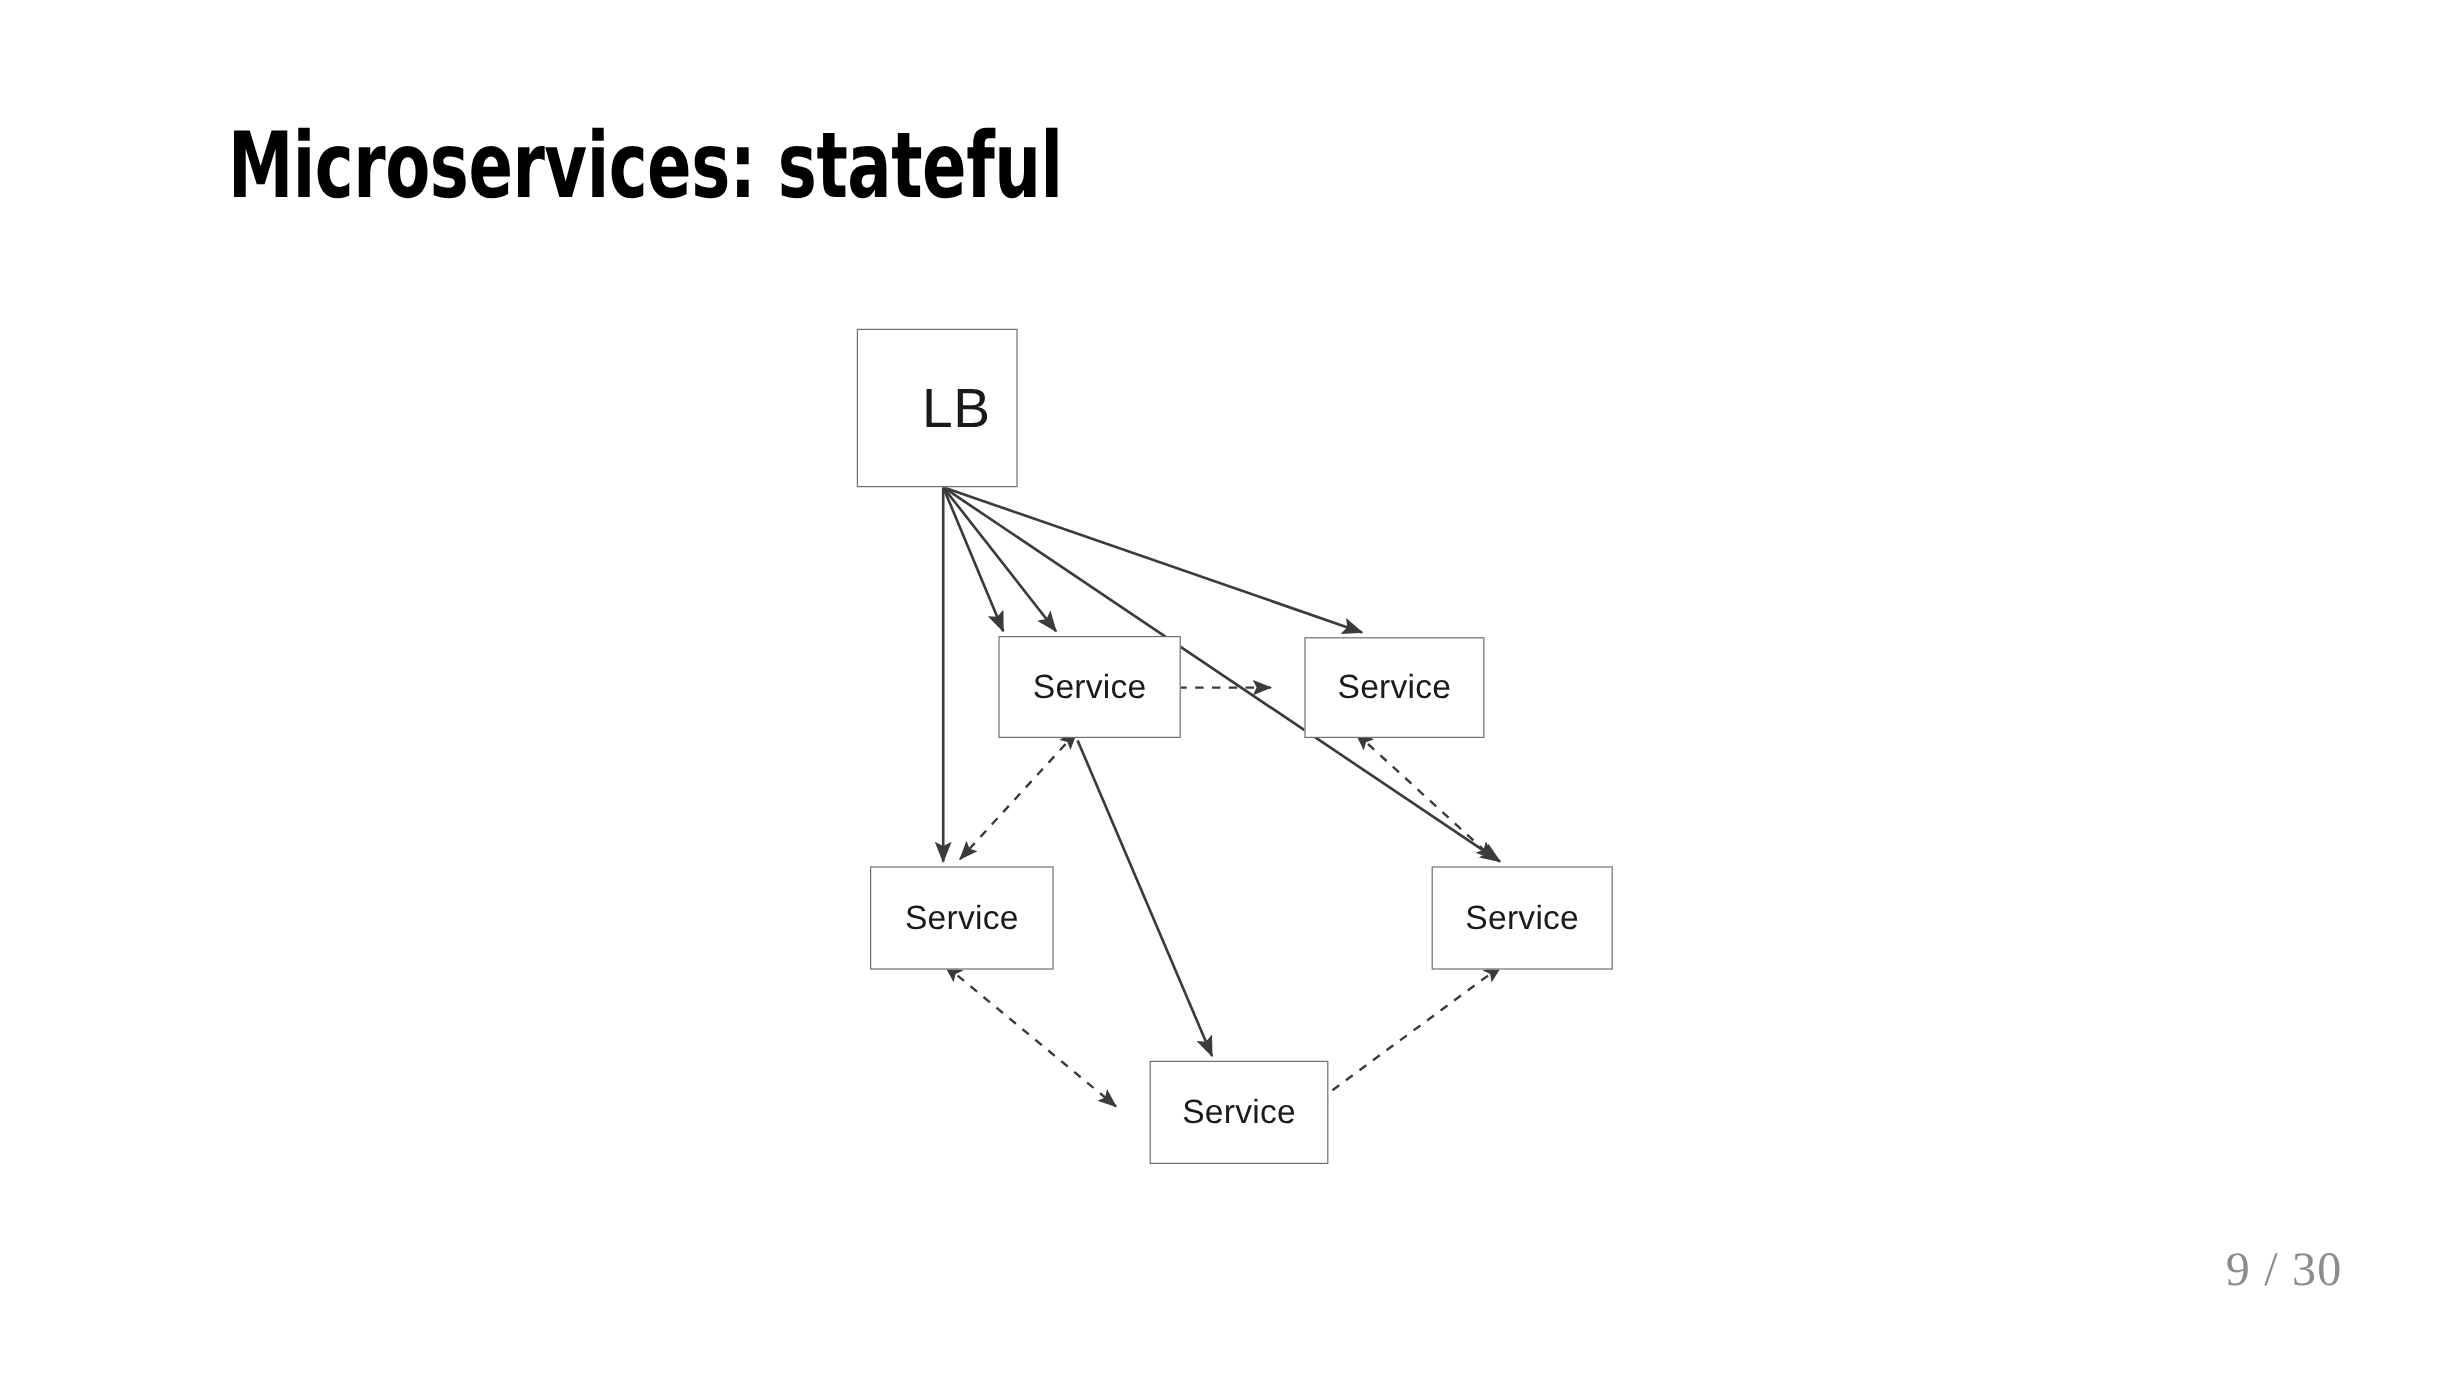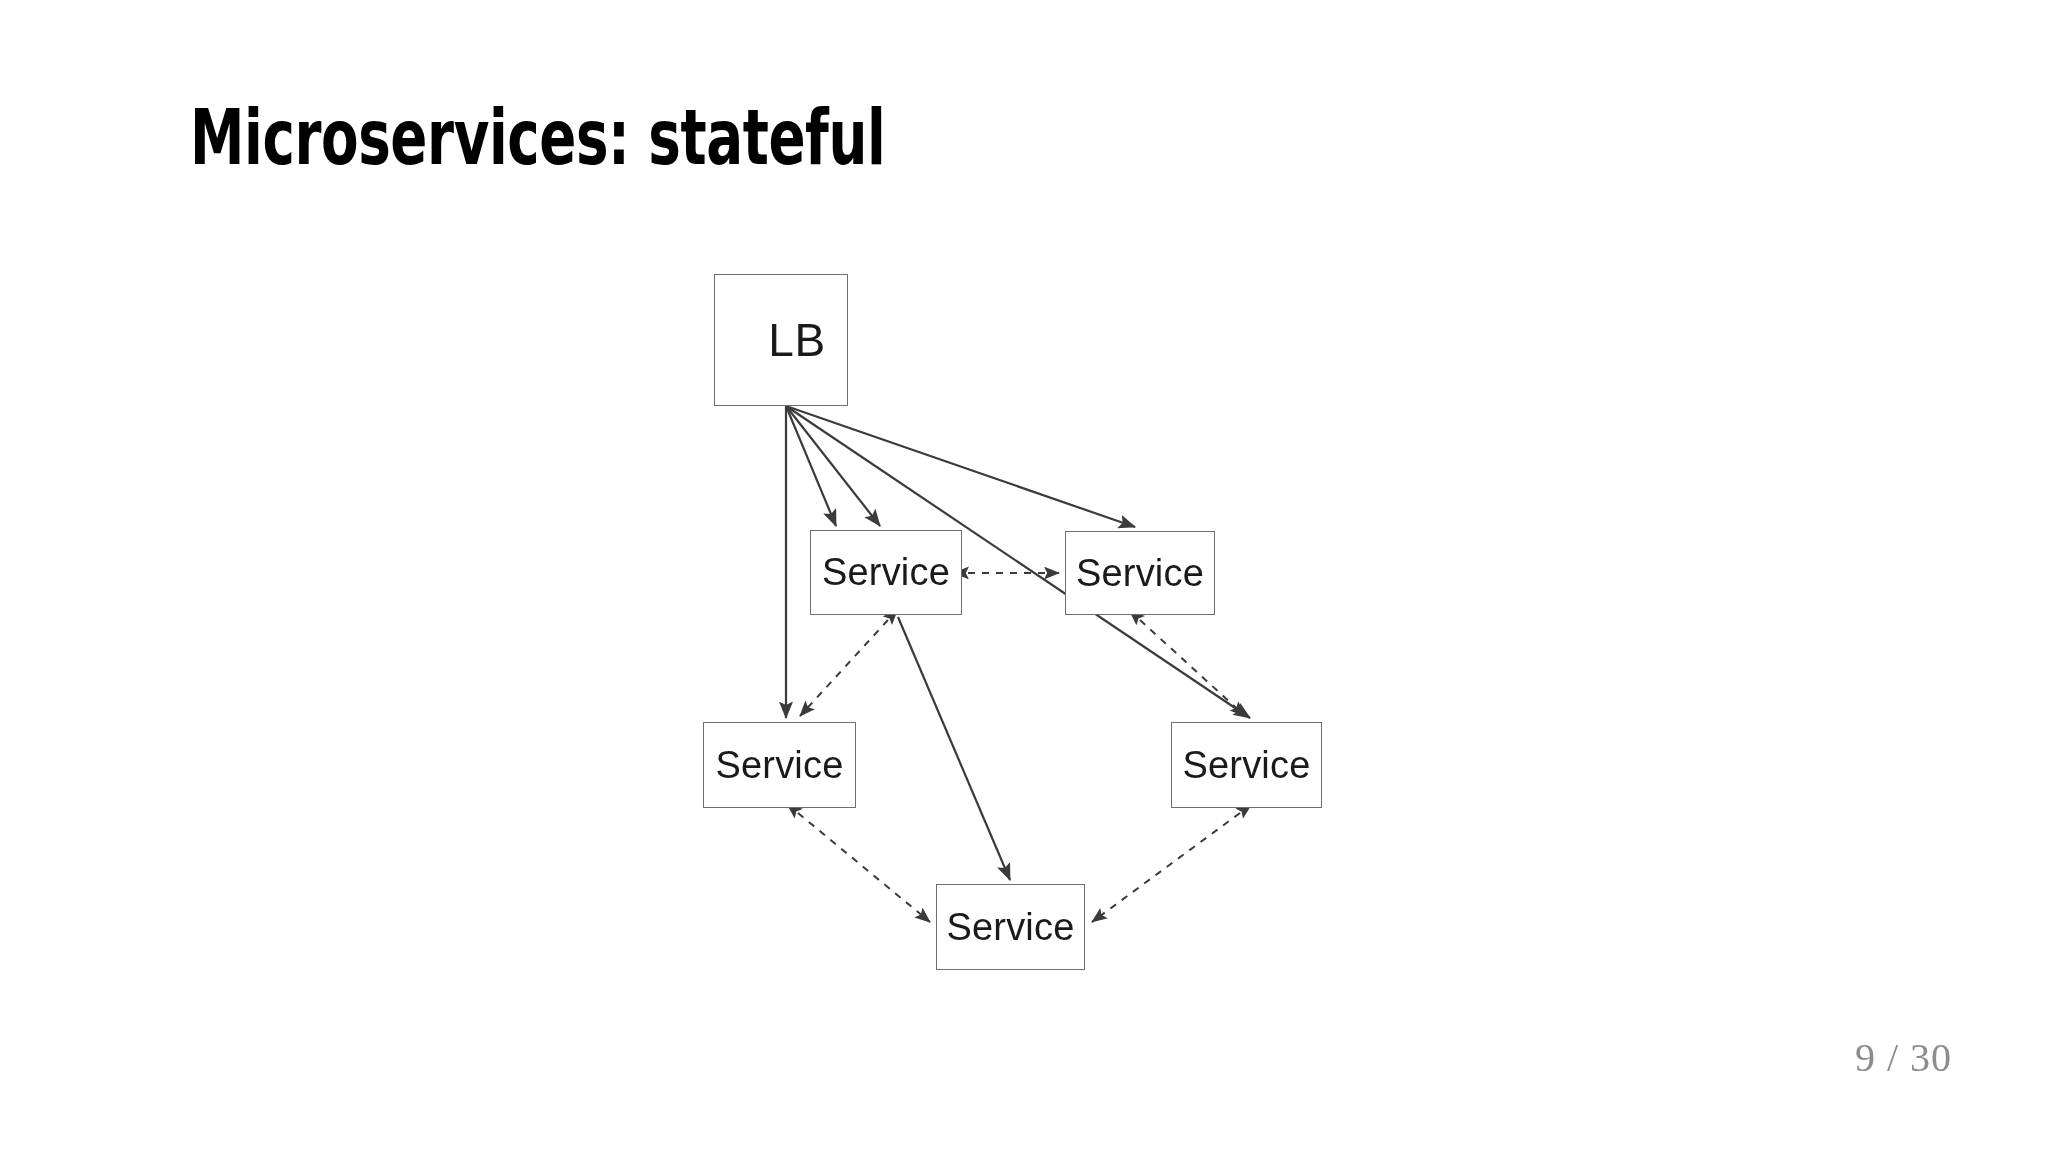--- a/index.html
+++ b/index.html
@@ -60,22 +60,23 @@
     justify-content: center;
     font-family: "Liberation Sans", sans-serif;
     color: #1a1a1a;
   }
   .node-lb {
     font-size: 46px;
     letter-spacing: 0.5px;
     padding-left: 32px;
   }
   .node-service {
-    font-size: 38px;
+    font-size: 28px;
     letter-spacing: 0.2px;
+    margin-left: 22px;
   }
   .page-indicator {
     position: absolute;
     right: 78px;
     bottom: 80px;
     font-family: "Liberation Serif", serif;
     font-size: 40px;
     color: #8c8c8c;
     letter-spacing: 1px;
     white-space: nowrap;

